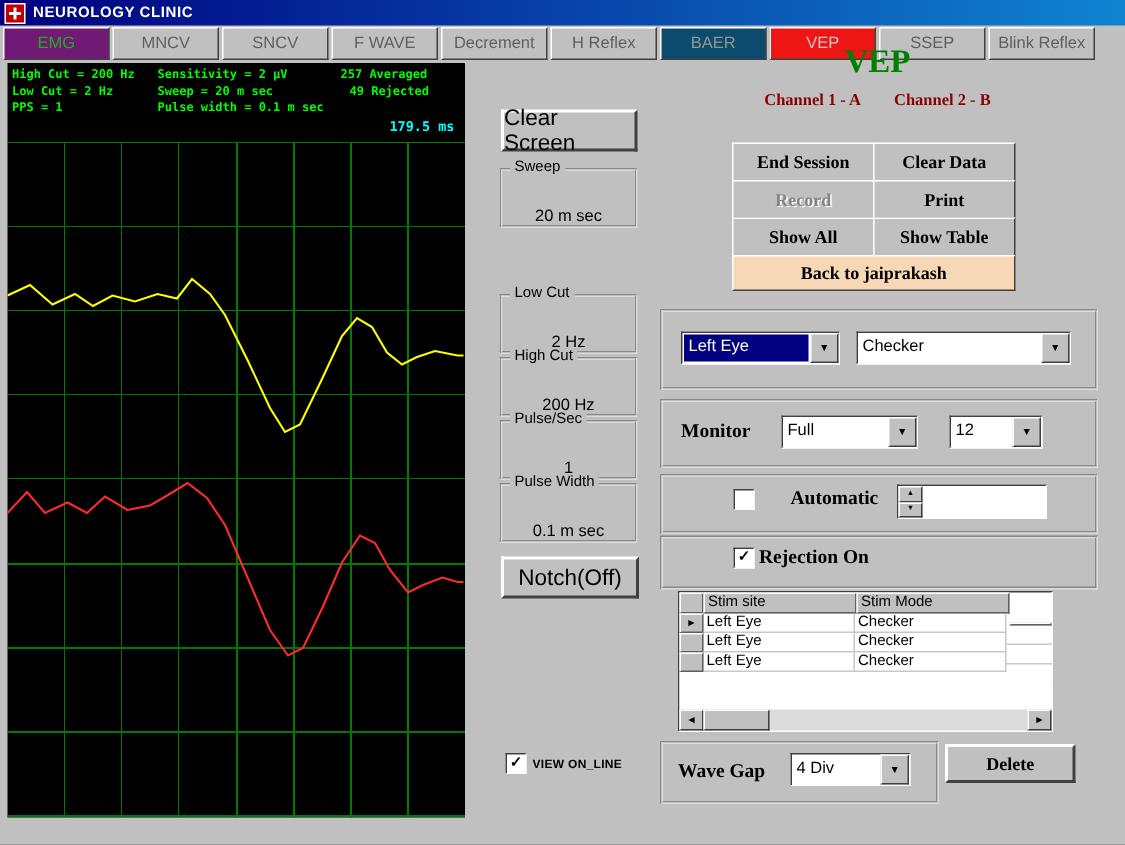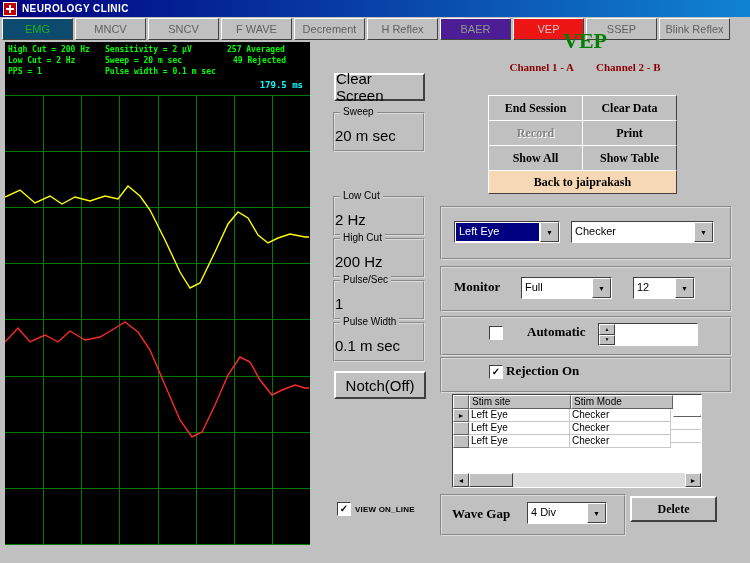--- a/index.html
+++ b/index.html
@@ -15,37 +15,37 @@
             display:flex;align-items:center;padding-left:3px;}
   .app-icon{width:12px;height:12px;flex:0 0 12px;
             background:linear-gradient(#fff,#fff) center/8px 2px no-repeat,
                        linear-gradient(#fff,#fff) center/2px 8px no-repeat,#c00000;
             border:1px solid #ffffff;}
   .wtitle{color:#fff;font-weight:bold;font-size:10px;margin-left:5px;letter-spacing:.4px;}
   
   .tabbar{left:0;top:17px;width:750px;height:22px;display:flex;gap:2px;padding:1px 0 0 2px;}
   .tab{width:69px;height:20px;background:#c0c0c0;color:#5f5f5f;font-size:11px;
        display:flex;align-items:center;justify-content:center;white-space:nowrap;overflow:hidden;}
-  .tab-green{background:#0c4a6e;color:#1fae1f;}
-  .tab-green-gray{background:#4c1d95;color:#8f9a8f;}
+  .tab-green{background:#701a75;color:#1fae1f;}
+  .tab-green-gray{background:#0c4a6e;color:#8f9a8f;}
   .tab-red{background:#ee1515;color:#cfc6c6;}
   
   .scope{left:5px;top:42px;width:305px;height:503px;background:#000;}
   .scope-col{position:absolute;top:3px;}
   .scope-line{height:11px;font:bold 8px "DejaVu Sans Mono",monospace;color:#00ff00;white-space:pre;}
   .readout{position:absolute;top:38px;right:7px;font:bold 9px "DejaVu Sans Mono",monospace;color:#00ffff;}
   
   .btn{background:#c0c0c0;display:flex;align-items:center;justify-content:center;cursor:default;}
   .btn-sans{font-size:15px;color:#000;}
   .serif-btn{font-family:"Liberation Serif",serif;font-weight:bold;font-size:12px;color:#000;}
   .disabled{color:#848484;text-shadow:1px 1px 0 #ffffff;}
   .field{left:333px;width:88px;height:36px;}
   .field-label{position:absolute;top:-8px;left:5px;background:#c0c0c0;padding:0 3px;font-size:10px;color:#000;}
   .field-label.red{color:#ff0000;}
-  .field-value{display:block;margin-top:13px;font-size:15px;color:#000;}
+  .field-value{display:block;text-align:center;margin-top:24px;font-size:11px;color:#000;}
   
   .cbx{width:12px;height:12px;background:#fff;border:1px solid;border-color:#404040 #ffffff #ffffff #404040;
        display:inline-flex;align-items:center;justify-content:center;}
   .ck{font-size:10px;font-weight:bold;line-height:1;margin-top:-1px;color:#000;}
   .tiny-label{font-size:8px;font-weight:bold;color:#000;letter-spacing:.2px;}
   
   .vep-title{left:440px;top:28px;width:290px;text-align:center;
              font-family:"Liberation Serif",serif;font-weight:bold;font-size:22px;color:#008000;}
   .channels{left:440px;top:61px;width:290px;display:flex;justify-content:center;gap:22px;
             font-family:"Liberation Serif",serif;font-weight:bold;font-size:11px;color:#8b0000;align-items:center;}

